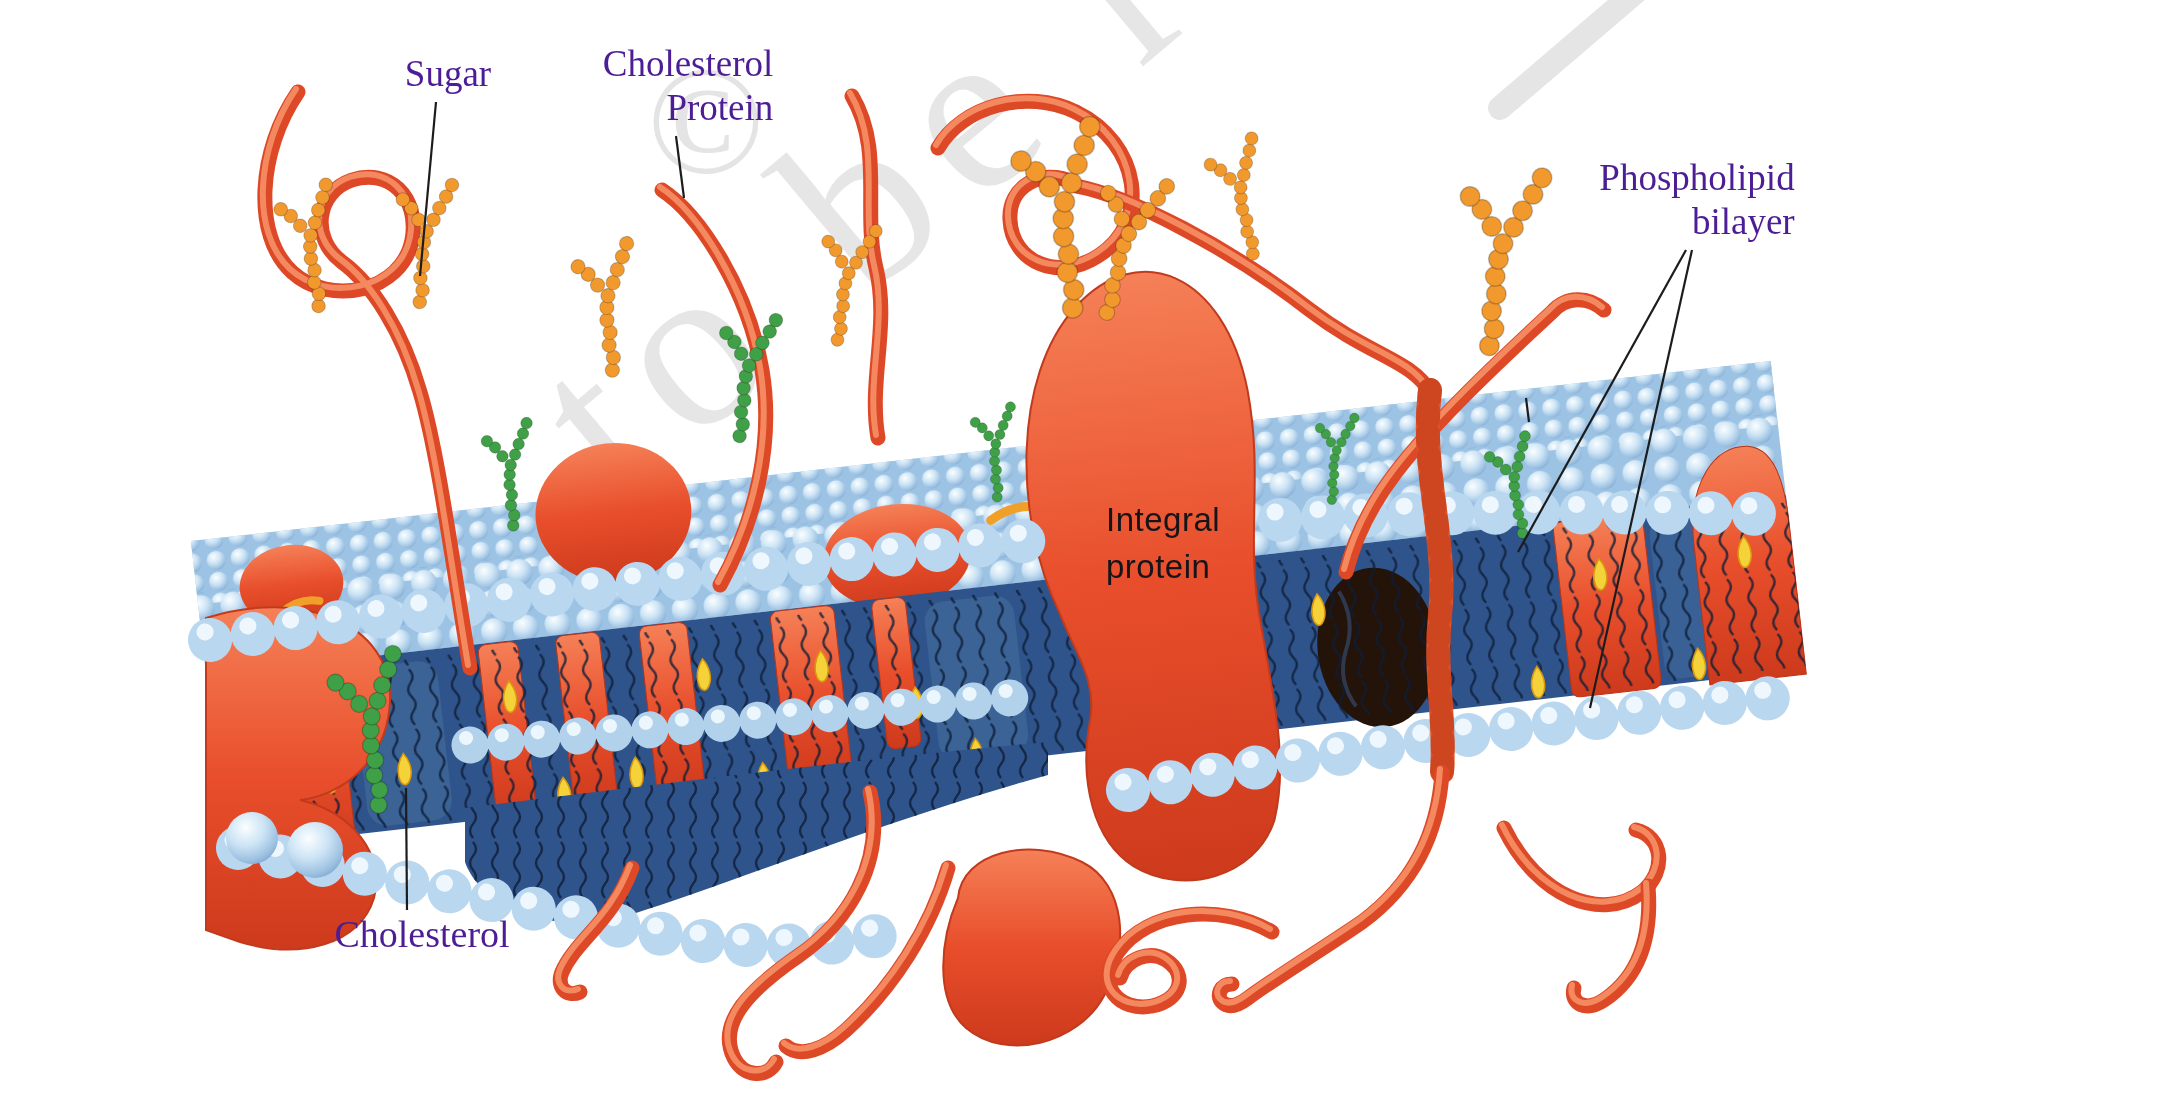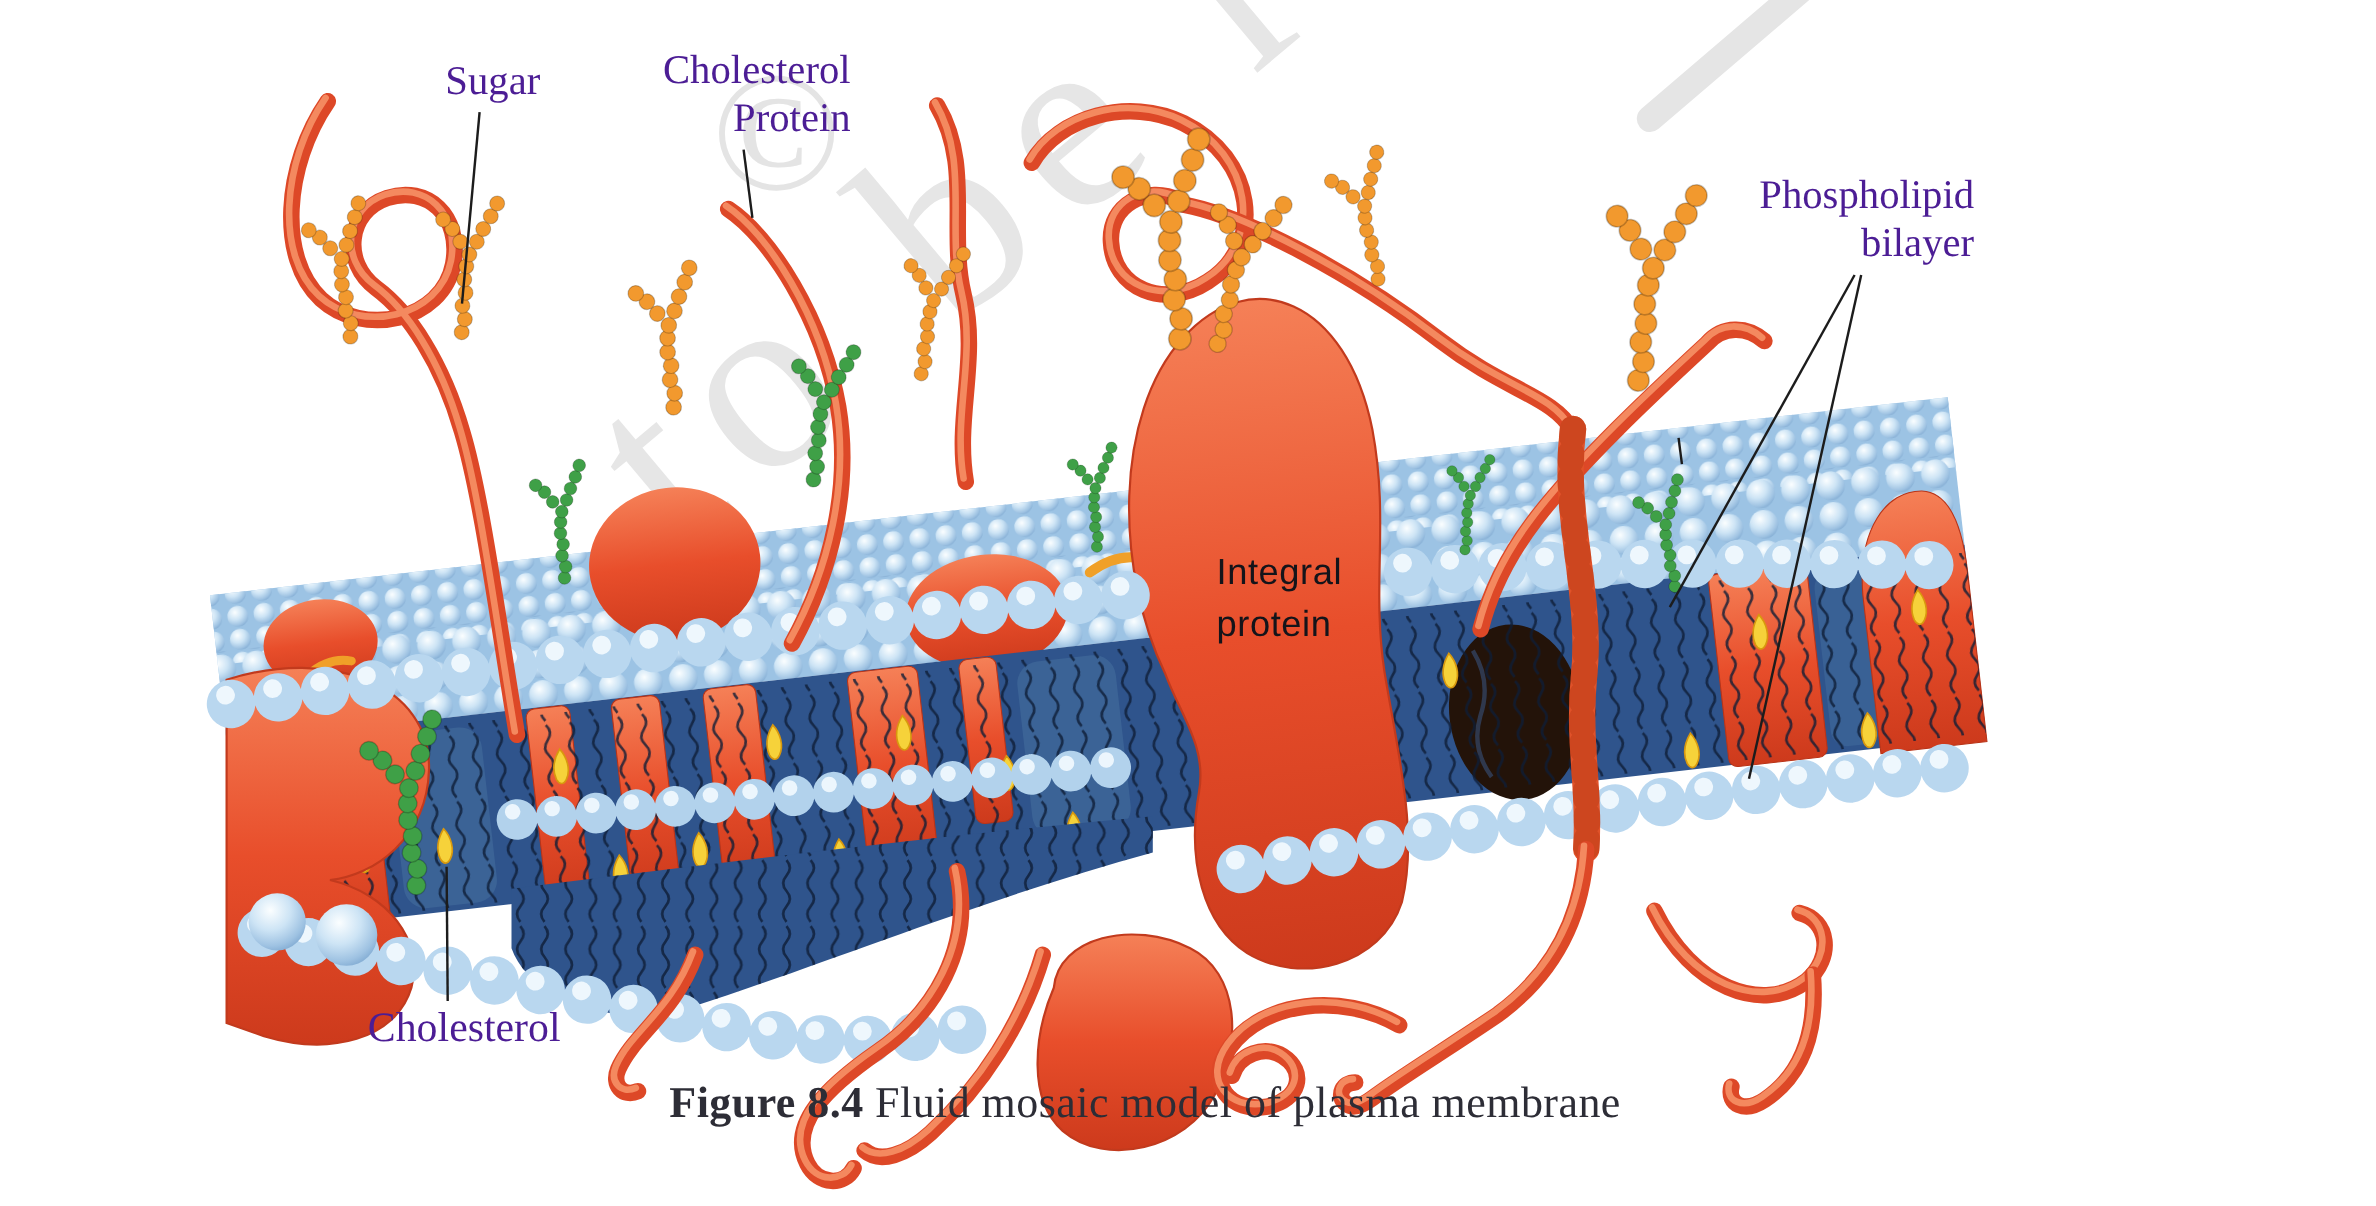--- a/index.html
+++ b/index.html
@@ -261,19 +261,14 @@
 
 <div class="lbl" style="left:1697px;top:156px;">
   <div>Phospholipid</div>
   <div>bilayer</div>
 </div>
 
 <div class="lbl" style="left:422px;top:912px;font-size:38px;">
   <span>Cholesterol</span>
 </div>
 
-<div id="caption">
-  <span class="cap-label">Figure 8.4</span>
-  <span> </span>
-  <span class="cap-title">Fluid mosaic model of plasma membrane</span>
-</div>
 
 </div>
 
 </body></html>

